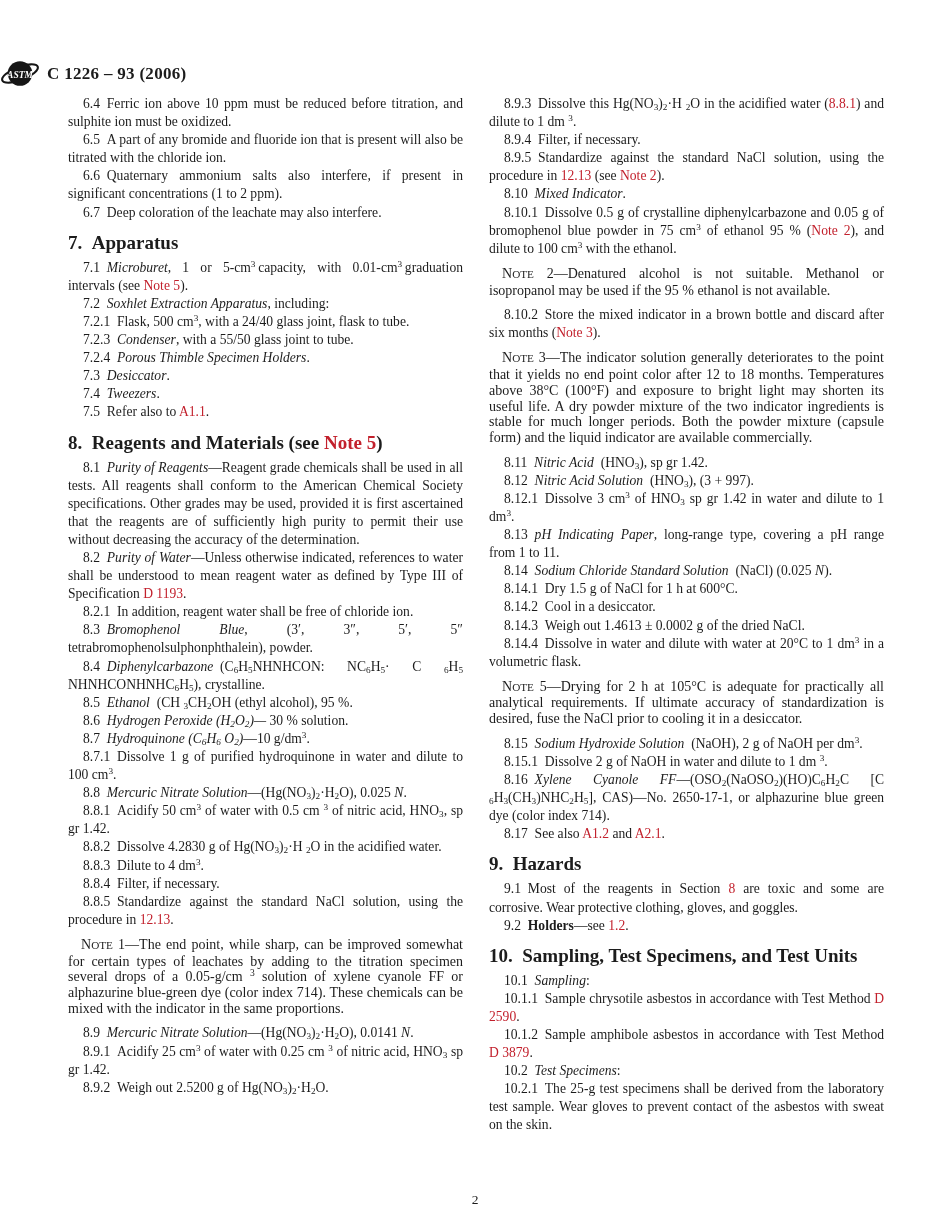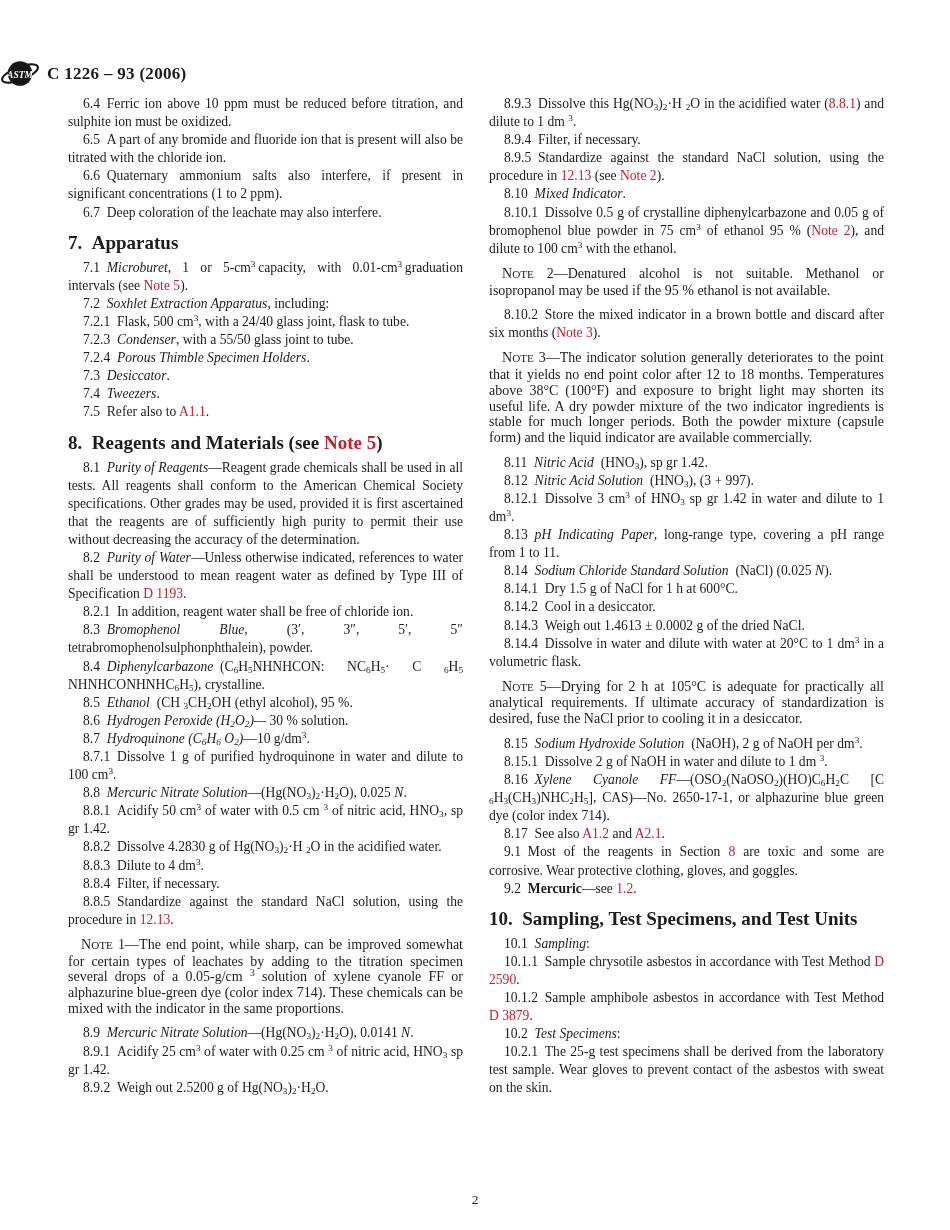--- a/index.html
+++ b/index.html
@@ -89,22 +89,23 @@
         <p class="para"><span>8.14 </span><span class="i">Sodium Chloride Standard Solution</span><span> (NaCl) (0.025 </span><span class="i">N</span><span>).</span></p>
         <p class="para"><span>8.14.1 Dry 1.5 g of NaCl for 1 h at 600°C.</span></p>
         <p class="para"><span>8.14.2 Cool in a desiccator.</span></p>
         <p class="para"><span>8.14.3 Weigh out 1.4613 ± 0.0002 g of the dried NaCl.</span></p>
         <p class="para"><span>8.14.4 Dissolve in water and dilute with water at 20°C to 1 dm</span><span class="sup">3</span><span> in a volumetric flask.</span></p>
         <p class="note"><span>N</span><span class="sm">OTE</span><span> 5—Drying for 2 h at 105°C is adequate for practically all analytical requirements. If ultimate accuracy of standardization is desired, fuse the NaCl prior to cooling it in a desiccator.</span></p>
         <p class="para"><span>8.15 </span><span class="i">Sodium Hydroxide Solution</span><span> (NaOH), 2 g of NaOH per dm</span><span class="sup">3</span><span>.</span></p>
         <p class="para"><span>8.15.1 Dissolve 2 g of NaOH in water and dilute to 1 dm </span><span class="sup">3</span><span>.</span></p>
         <p class="para"><span>8.16 </span><span class="i">Xylene Cyanole FF</span><span>—(OSO</span><span class="sub">2</span><span>(NaOSO</span><span class="sub">2</span><span>)(HO)C</span><span class="sub">6</span><span>H</span><span class="sub">2</span><span>C [C </span><span class="sub">6</span><span>H</span><span class="sub">3</span><span>(CH</span><span class="sub">3</span><span>)NHC</span><span class="sub">2</span><span>H</span><span class="sub">5</span><span>], CAS)—No. 2650-17-1, or alphazurine blue green dye (color index 714).</span></p>
         <p class="para"><span>8.17 See also </span><span class="r">A1.2</span><span> and </span><span class="r">A2.1</span><span>.</span></p>
+        <h3 class="heading"><span>9. Hazards</span></h3>
         <p class="para"><span>9.1 Most of the reagents in Section </span><span class="r">8</span><span> are toxic and some are corrosive. Wear protective clothing, gloves, and goggles.</span></p>
-        <p class="para"><span>9.2 </span><span class="b">Mercuric</span><span>—see </span><span class="r">1.2</span><span>.</span></p>
+        <p class="para"><span>9.2 </span><span class="b">Holders</span><span>—see </span><span class="r">1.2</span><span>.</span></p>
         <h3 class="heading"><span>10. Sampling, Test Specimens, and Test Units</span></h3>
         <p class="para"><span>10.1 </span><span class="i">Sampling</span><span>:</span></p>
         <p class="para"><span>10.1.1 Sample chrysotile asbestos in accordance with Test Method </span><span class="r">D 2590</span><span>.</span></p>
         <p class="para"><span>10.1.2 Sample amphibole asbestos in accordance with Test Method </span><span class="r">D 3879</span><span>.</span></p>
         <p class="para"><span>10.2 </span><span class="i">Test Specimens</span><span>:</span></p>
         <p class="para"><span>10.2.1 The 25-g test specimens shall be derived from the laboratory test sample. Wear gloves to prevent contact of the asbestos with sweat on the skin.</span></p>
       </div>
   </div>
 
   <div class="footer">2</div>

